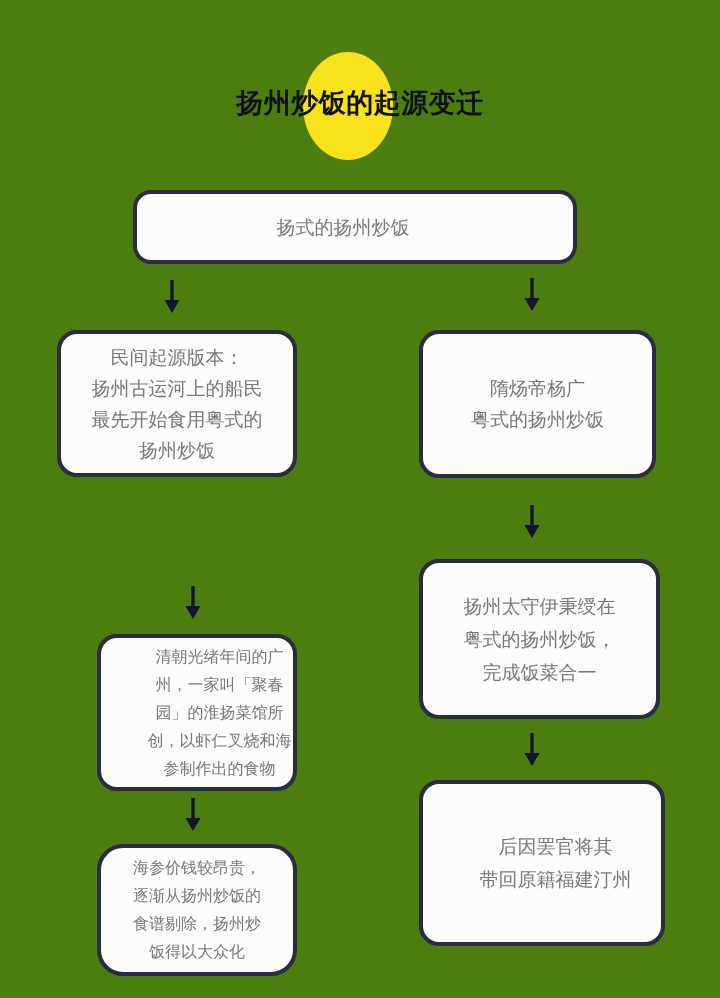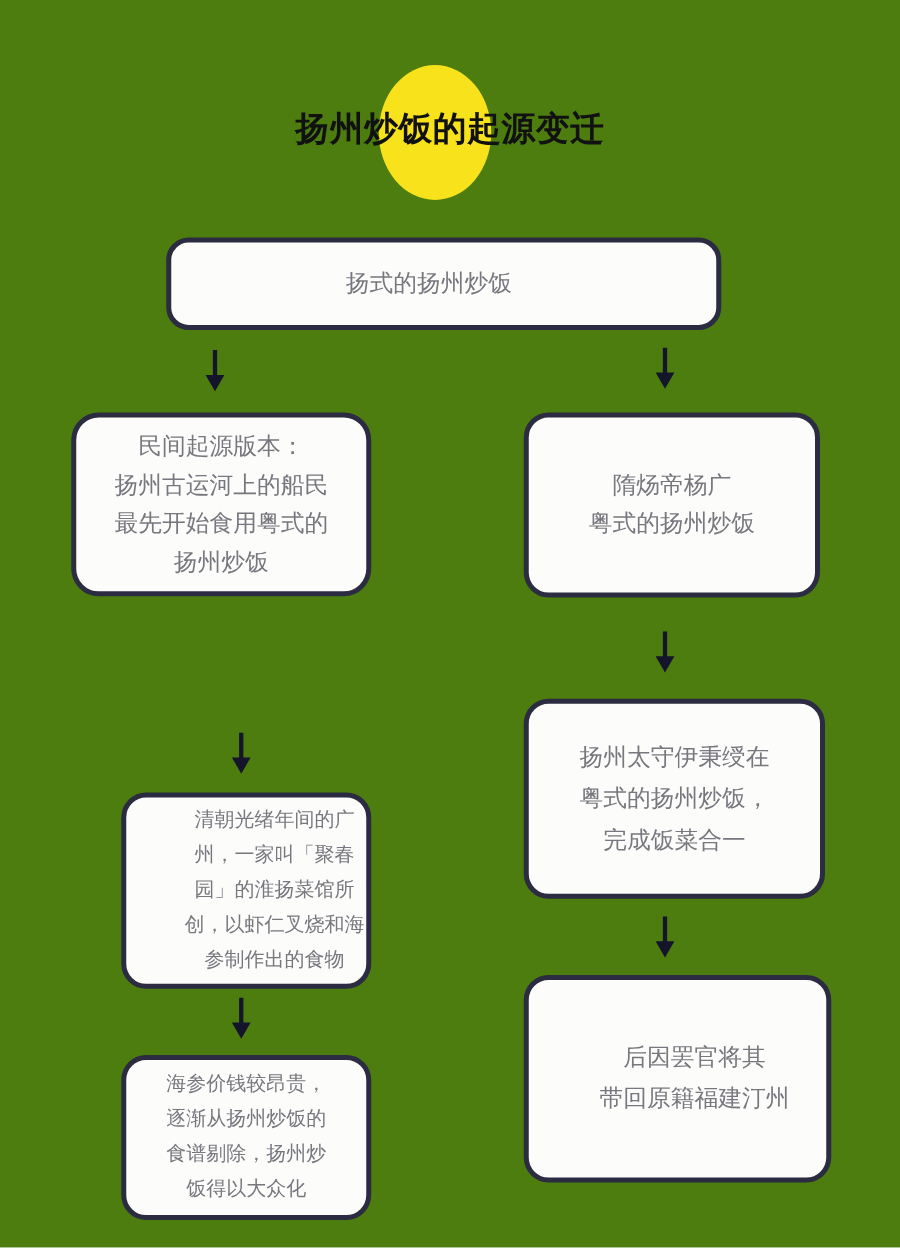--- a/index.html
+++ b/index.html
@@ -60,30 +60,30 @@
   .node .node-text {
     display: block;
     width: 100%;
     white-space: pre-line;
   }
 
   
   #node-top        { left: 133px; top: 190px;  width: 444px; height: 74px;  border-radius: 18px; }
   #node-top .node-text { transform: translateX(-12px); font-family: Liberation Serif, serif; }
 
-  #node-folk       { left: 57px;  top: 330px;  width: 240px; height: 147px; border-radius: 22px; }
+  #node-folk       { left: 57px;  top: 330px;  width: 240px; height: 147px; }
   #node-emperor    { left: 419px; top: 330px;  width: 237px; height: 148px; }
 
   #node-canton     { left: 10px;  top: 518px;  width: 360px; height: 58px;  border-radius: 16px; }
   #node-canton .node-text { font-size: 16px; transform: translateX(-65px); }
 
   #node-qing       { left: 97px;  top: 634px;  width: 200px; height: 157px; padding-left: 45px; }
   #node-qing .node-text { font-size: 16px; line-height: 28px; }
 
-  #node-cheap      { left: 97px;  top: 844px;  width: 200px; height: 132px; }
+  #node-cheap      { left: 97px;  top: 844px;  width: 200px; height: 132px; border-radius: 26px; }
   #node-cheap .node-text { font-size: 16px; line-height: 28px; }
 
   #node-prefect    { left: 419px; top: 559px;  width: 241px; height: 160px; }
   #node-prefect .node-text { font-size: 19px; line-height: 33px; }
 
   #node-fujian     { left: 419px; top: 780px;  width: 246px; height: 166px; }
   #node-fujian .node-text { font-size: 19px; line-height: 33px; padding-left: 27px; }
 
   
   .arrow {

